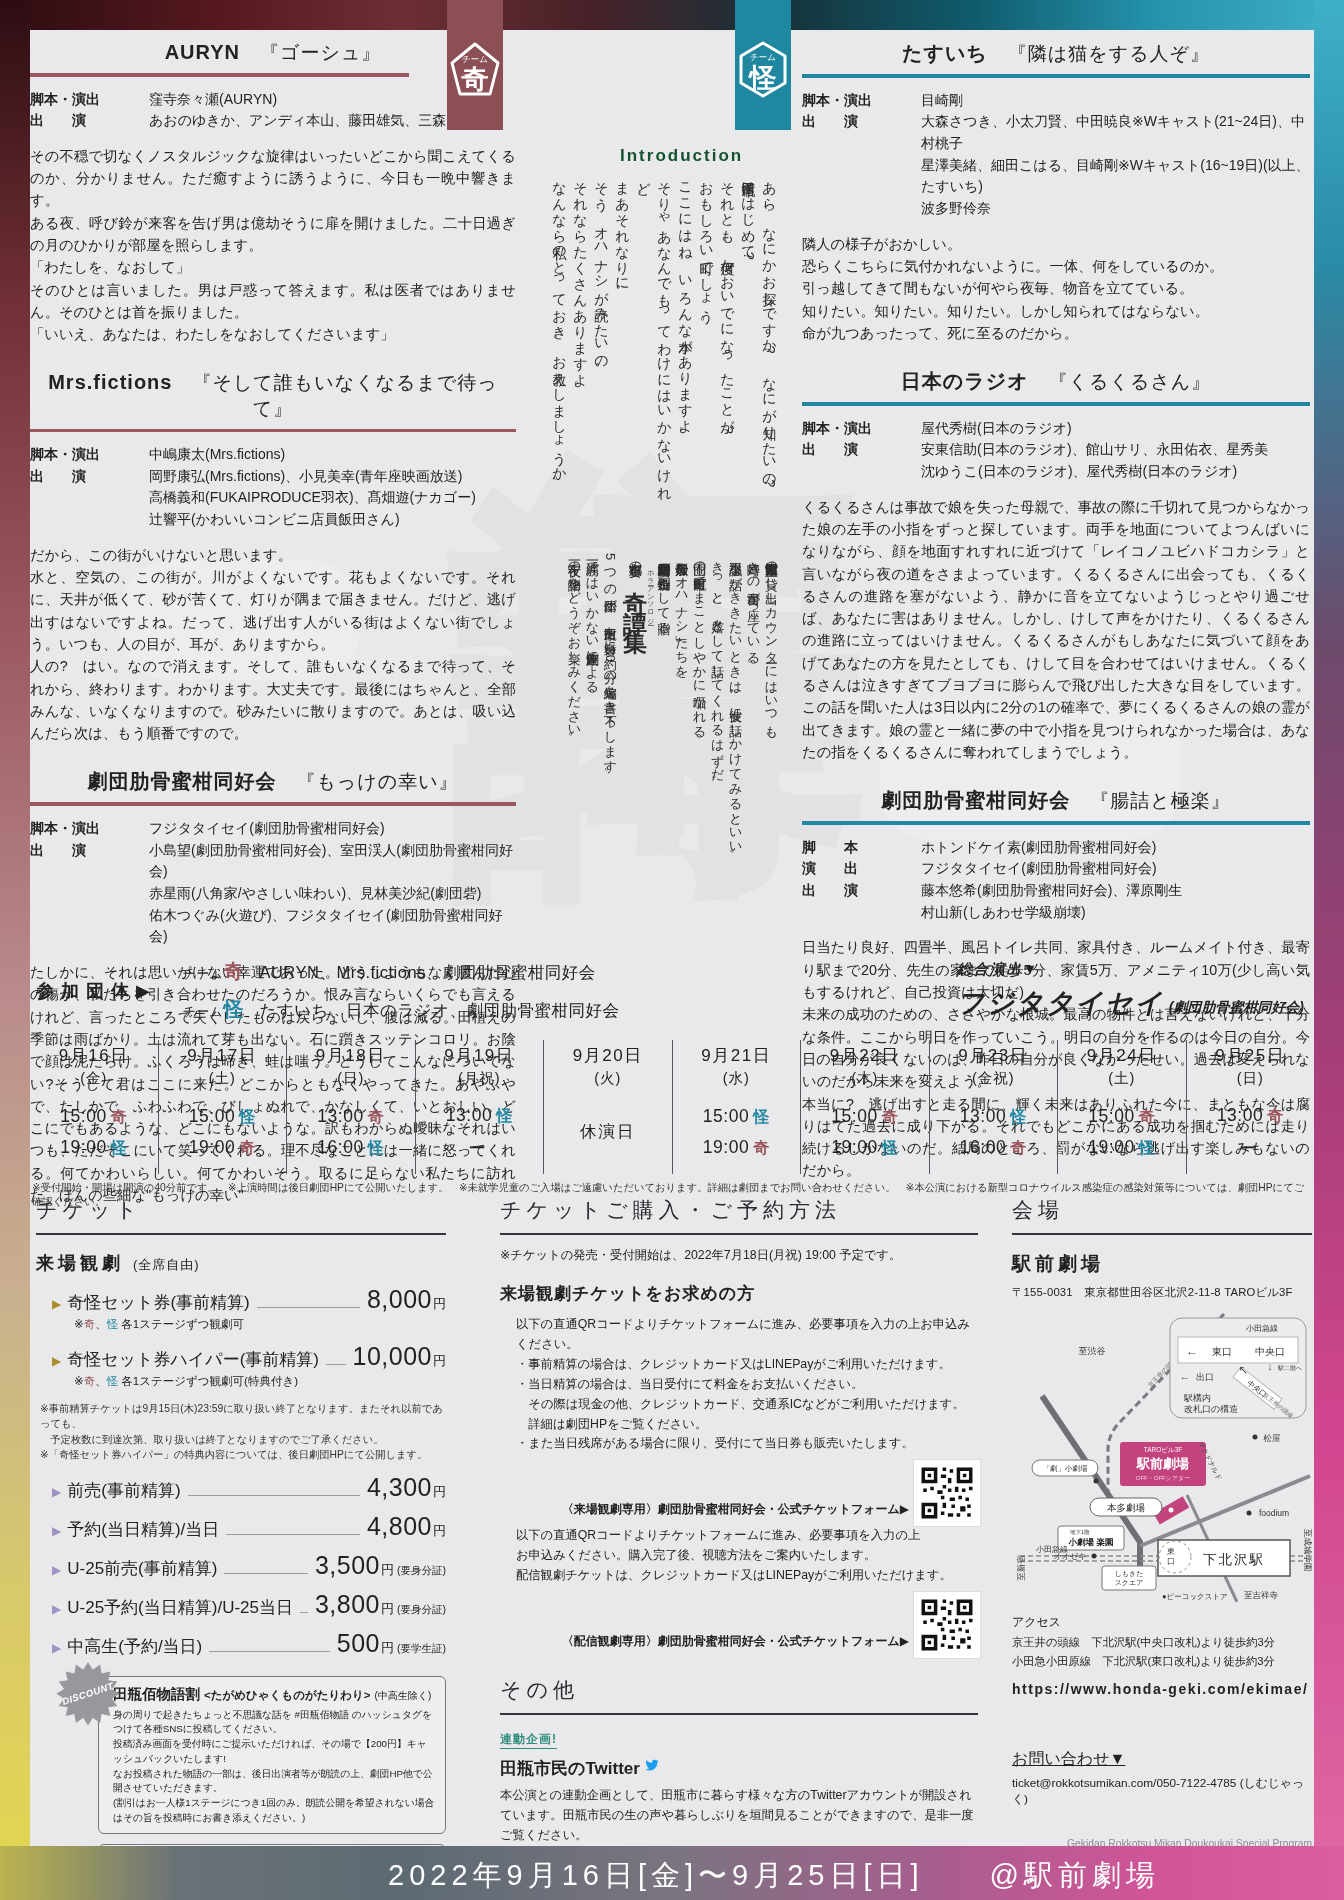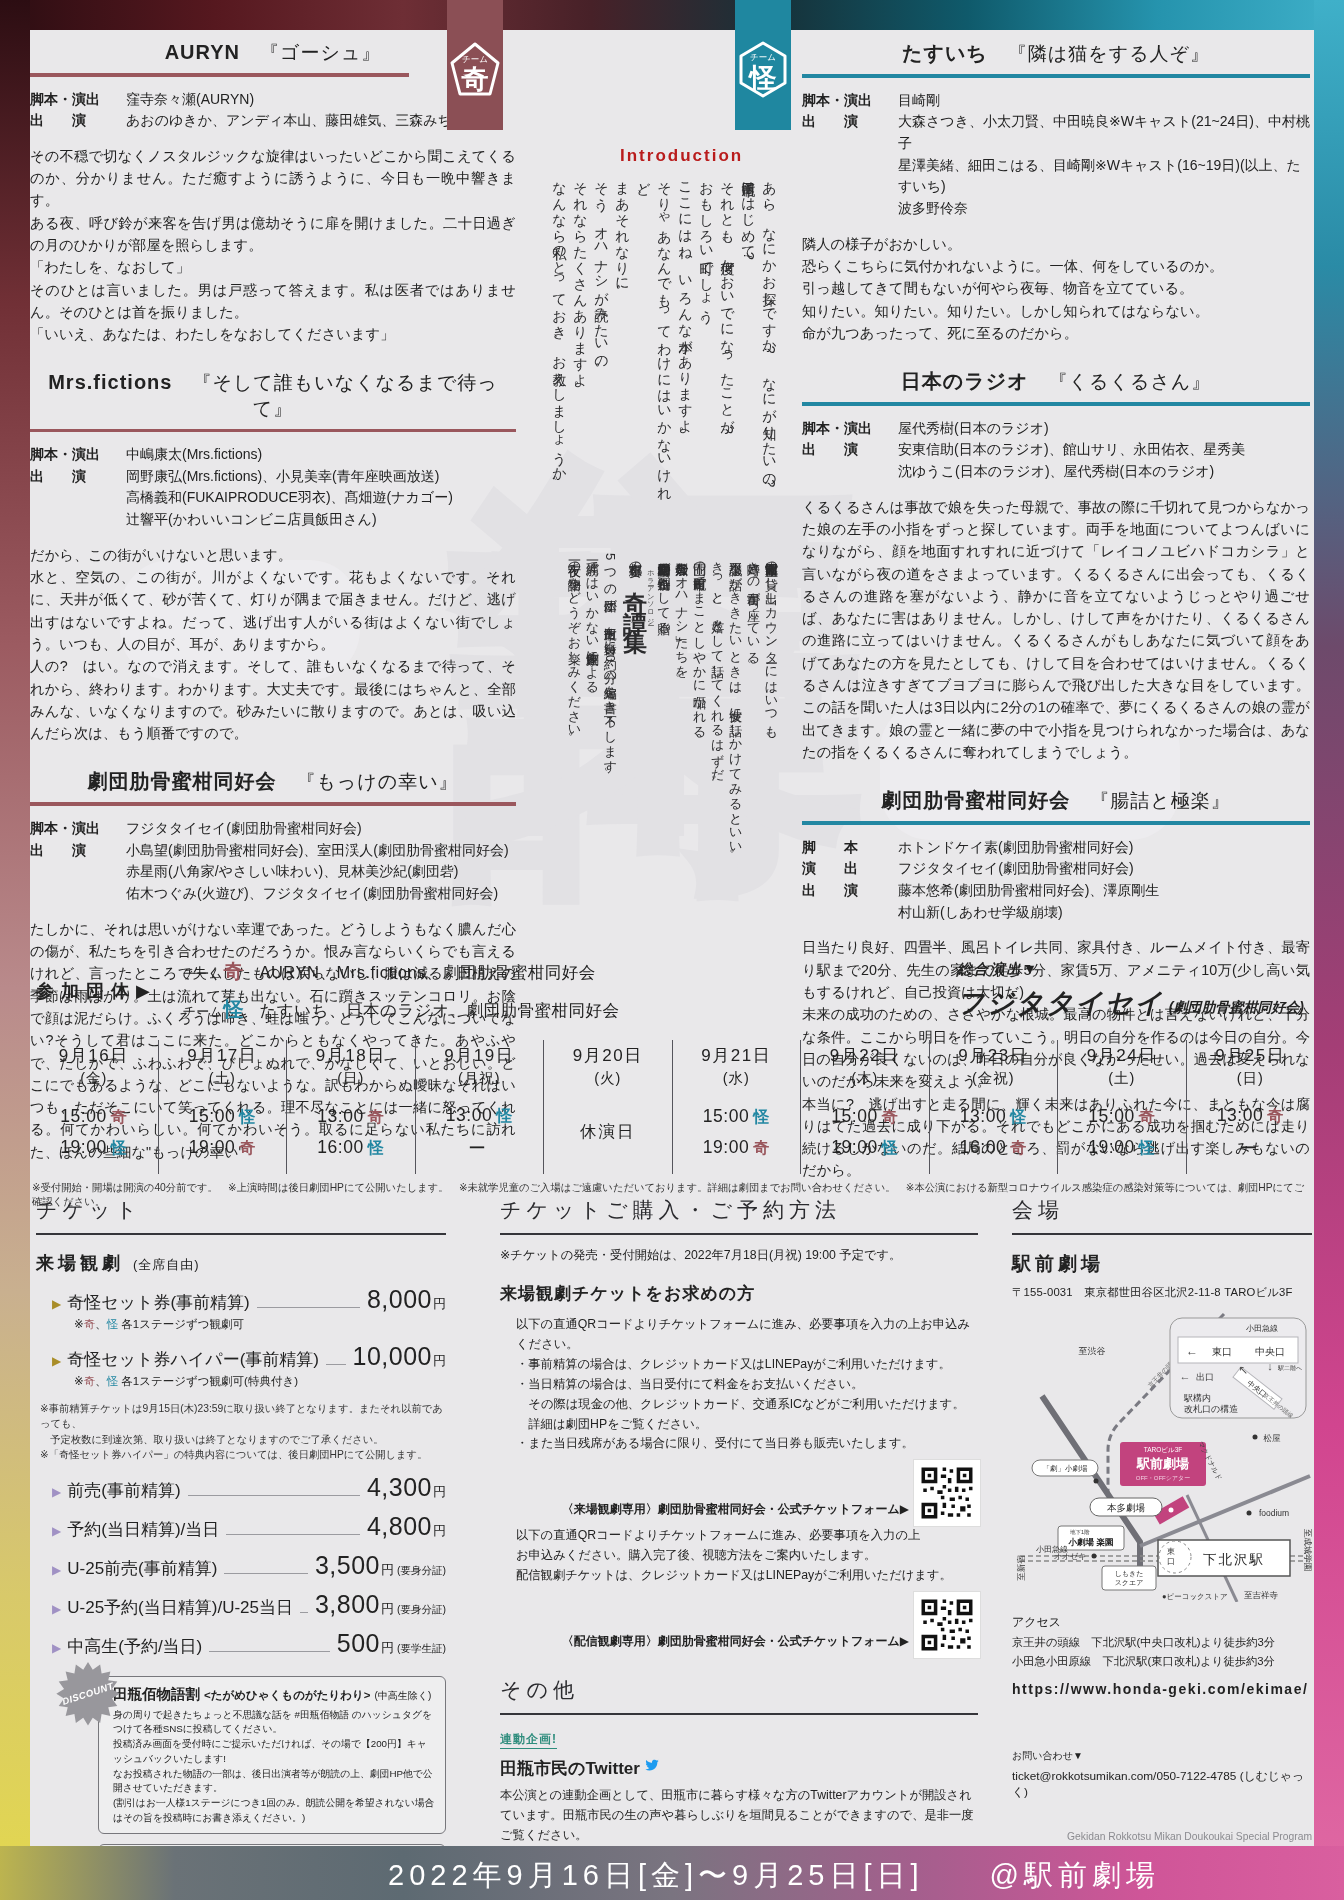--- a/index.html
+++ b/index.html
@@ -18,41 +18,41 @@
     font-size:29px;letter-spacing:5px;white-space:nowrap;}
   
   .watermark{position:absolute;left:455px;top:165px;z-index:0;writing-mode:vertical-rl;
     font-size:420px;line-height:1;font-weight:bold;color:#dddce0;opacity:.55;letter-spacing:-30px;pointer-events:none;}
   
   .ribbon{position:absolute;top:0;width:56px;height:130px;z-index:4;}
   #badge-ki{left:447px;background:#8b4f55;}
   #badge-kai{left:735px;background:#1f87a0;}
   .ribbon svg{position:absolute;left:1px;top:40px;}
   
-  .intro-label{position:absolute;left:620px;top:146px;z-index:1;color:#b91c1c;font-weight:bold;
+  .intro-label{position:absolute;left:620px;top:146px;z-index:1;color:#14532d;font-weight:bold;
     font-size:17px;letter-spacing:2px;}
   .vblock{position:absolute;z-index:1;writing-mode:vertical-rl;color:#2b2b2d;}
   #vblock1{top:172px;right:564px;height:336px;width:238px;font-size:14px;line-height:1.5;}
   #vblock2{top:553px;right:564px;height:318px;width:242px;font-size:13px;line-height:1.38;}
   .vblock p{margin:0;}
   .vbig{font-size:24px;font-weight:bold;letter-spacing:2px;}
   ruby rt{font-size:7px;color:#444;}
   
   .show-col{position:absolute;top:36px;z-index:1;}
   #col-left{left:30px;width:486px;}
   #col-right{left:802px;width:508px;}
   .show{margin-bottom:20px;}
   .show-head{text-align:center;padding:4px 0 7px;}
   .show-name{font-weight:bold;font-size:20px;letter-spacing:1px;}
   .show-title{font-size:19px;letter-spacing:1px;}
   .show-bar{height:3.5px;margin:0 0 12px 0;}
   .bar-ki{background:#9a575d;}
   .bar-kai{background:#2287a2;}
   .credits{font-size:14px;line-height:1.55;margin-bottom:13px;}
-  .credit-row{display:flex;}
+  .credit-row{display:flex;gap:23px;}
   .credit-label{width:96px;flex:none;font-weight:bold;}
   .credit-lines{flex:1;}
   .credit-lines p{margin:0;}
   .show-body{font-size:14.3px;line-height:1.56;text-align:justify;}
   .show-body p{margin:0;}
   
   #lineup{position:absolute;left:36px;top:958px;width:1276px;display:flex;align-items:center;z-index:1;}
   .lineup-heading{font-size:18px;font-weight:600;letter-spacing:7px;white-space:nowrap;margin-right:26px;}
   #lineup-rows{display:flex;flex-direction:column;gap:11px;}
   .lineup-row{display:flex;align-items:baseline;}
@@ -121,21 +121,21 @@
   .qr{width:58px;height:58px;background:#fff;box-shadow:0 0 0 4px #fff,0 0 0 5px #ddd;}
   .tieup{display:inline-block;color:#2f8d7d;border-bottom:1.5px solid #2f8d7d;font-size:12px;font-weight:bold;margin:16px 0 8px;letter-spacing:1px;}
   .tw-title{font-size:17px;font-weight:bold;display:flex;align-items:flex-start;gap:4px;}
   
   .venue-name{font-size:19px;font-weight:bold;letter-spacing:4px;margin:16px 0 8px;}
   .venue-addr{font-size:11.3px;letter-spacing:.2px;}
   #venue-map{margin-top:10px;}
   .access-label{font-size:12px;margin-top:8px;}
   .access-line{font-size:11.3px;margin-top:4px;}
   .venue-url{font-size:14px;font-weight:bold;letter-spacing:1.5px;margin-top:12px;}
-  .contact-label{font-size:10px;margin-top:52px;}
+  .contact-label{font-size:16px;margin-top:52px;text-decoration:underline;}
   .contact-line{font-size:11.8px;margin-top:6px;}
   .credit{font-size:10.3px;color:#8b8b90;text-align:right;margin-top:4px;}
   .credit1{margin-top:30px;}
   .blob{position:absolute;background:#f1f0f3;border-radius:50px;opacity:.5;z-index:0;}
   svg text{font-family:"Liberation Sans","DejaVu Sans",sans-serif;}
 </style>
 </head>
 <body>
 
 <div class="poster">

